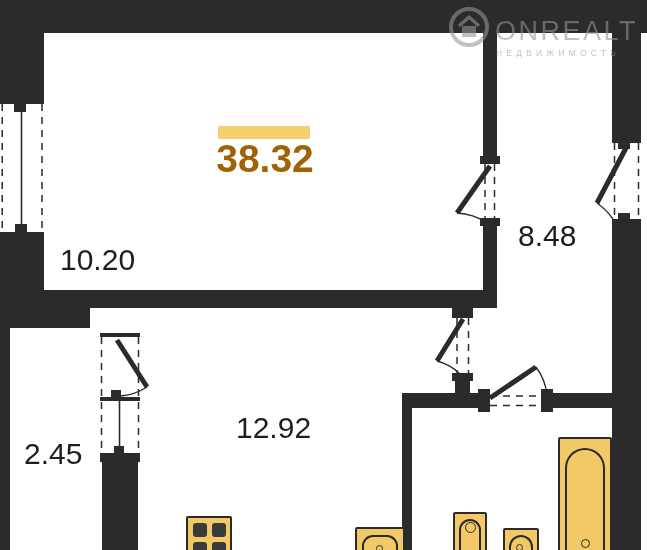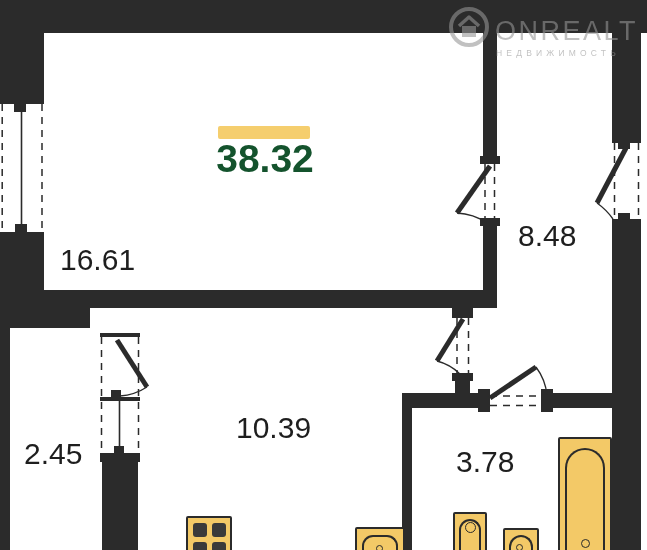--- a/index.html
+++ b/index.html
@@ -15,21 +15,21 @@
   #overlay .dash{stroke:var(--wall,#2b2b2b);stroke-width:1.5;stroke-dasharray:7 6;fill:none;}
   #overlay .mull{stroke:var(--wall,#2b2b2b);stroke-width:1.6;fill:none;}
   #overlay .panel{stroke:var(--wall,#2b2b2b);stroke-width:5;fill:none;}
   #overlay .arc{stroke:var(--wall,#2b2b2b);stroke-width:1.3;fill:none;}
   .label{
     position:absolute;
     font-size:30px;color:#1e1e1e;line-height:1;white-space:nowrap;
   }
   .total-label{
     position:absolute;left:195px;top:139px;width:140px;text-align:center;
-    font-size:39px;font-weight:bold;color:#14532d;line-height:1;
+    font-size:39px;font-weight:bold;color:#a16207;line-height:1;
   }
   .accent-bar{
     position:absolute;left:218px;top:126px;width:92px;height:13px;
     background:var(--accent,#f5ce6e);border-radius:2px;
   }
   .fixture{
     position:absolute;background:var(--fixture,#f3c967);
     border:2px solid var(--wall,#2b2b2b);box-sizing:border-box;border-radius:2px;
   }
   .burner{position:absolute;width:14px;height:14px;background:var(--burner,#3a3a3a);border-radius:3px;}
@@ -131,25 +131,24 @@
       <line class="dash" x1="614.5" y1="143" x2="614.5" y2="219"></line>
       <line class="dash" x1="638.5" y1="143" x2="638.5" y2="219"></line>
       <line class="panel" x1="626" y1="148" x2="597" y2="203"></line>
       <path class="arc" d="M597,203 A68,68 0 0 1 613,219"></path>
     </g>
   </svg>
 
   <div class="accent-bar"></div>
   <div class="total-label">38.32</div>
 
-  <div class="label" style="left:60px;top:245px;">16.61</div>
+  <div class="label" style="left:60px;top:245px;">10.20</div>
   <div class="label" style="left:518px;top:221px;">8.48</div>
-  <div class="label" style="left:236px;top:413px;">10.39</div>
+  <div class="label" style="left:236px;top:413px;">12.92</div>
   <div class="label" style="left:24px;top:439px;">2.45</div>
-  <div class="label" style="left:456px;top:447px;">3.78</div>
 
   <div class="fixture" style="left:186px;top:516px;width:46px;height:46px;">
     <div class="burner" style="left:5px;top:5px;"></div>
     <div class="burner" style="left:24px;top:5px;"></div>
     <div class="burner" style="left:5px;top:24px;"></div>
     <div class="burner" style="left:24px;top:24px;"></div>
   </div>
 
   <div class="fixture" style="left:355px;top:527px;width:50px;height:40px;">
     <div class="inner-arch" style="left:5px;top:6px;width:36px;height:32px;border-radius:11px 11px 0 0;"></div>

